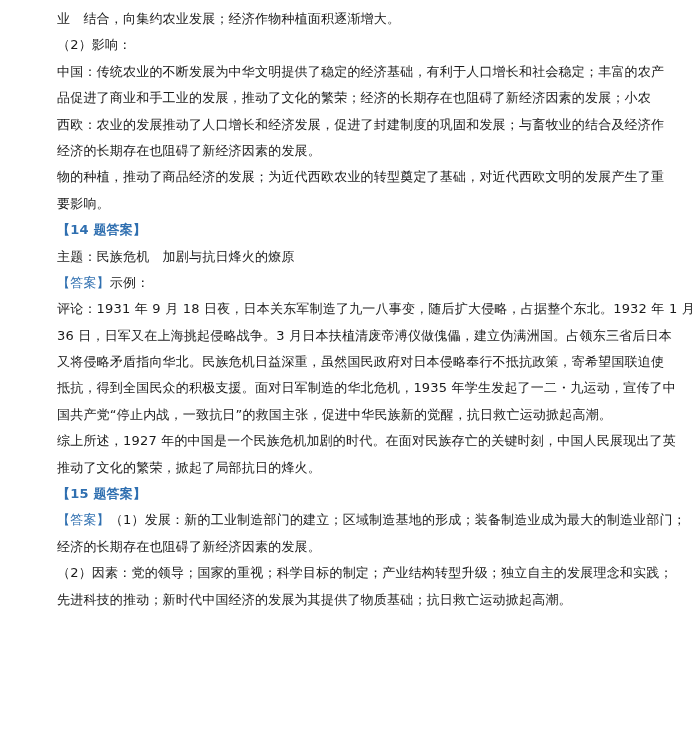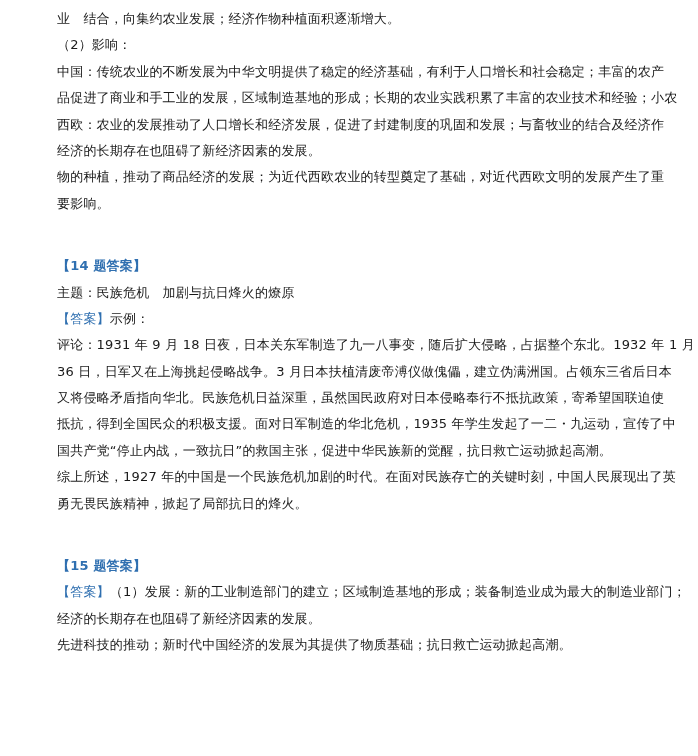--- a/index.html
+++ b/index.html
@@ -1,41 +1,42 @@
 <!DOCTYPE html>
 <html><head>
 <meta charset="utf-8">
 <style>
   html, body { margin: 0; padding: 0; background: #ffffff; }
   body { width: 698px; height: 756px; overflow: hidden; position: relative;
          font-family: "DejaVu Sans", "Liberation Sans", sans-serif; color: #1a1a1a; }
   .page { position: absolute; left: 57px; top: 6px; width: 630px; }
   .line { height: 26.4px; line-height: 26.4px; font-size: 13px; white-space: nowrap; letter-spacing: 0.2px; }
   .blue { color: #2f6fb0; }
-  .bold { font-weight: bold; margin-top: 36px; }
+  .bold { font-weight: bold; }
 </style>
 </head>
 <body>
 
 <div class="page">
   <div class="line">业　结合，向集约农业发展；经济作物种植面积逐渐增大。</div>
   <div class="line">（2）影响：</div>
   <div class="line">中国：传统农业的不断发展为中华文明提供了稳定的经济基础，有利于人口增长和社会稳定；丰富的农产</div>
-  <div class="line">品促进了商业和手工业的发展，区域制造基地的形成；长期的农业实践积累了丰富的农业技术和经验；小农</div>
+  <div class="line">品促进了商业和手工业的发展，推动了文化的繁荣；经济的长期存在也阻碍了新经济因素的发展；小农</div>
   <div class="line">西欧：农业的发展推动了人口增长和经济发展，促进了封建制度的巩固和发展；与畜牧业的结合及经济作</div>
   <div class="line">经济的长期存在也阻碍了新经济因素的发展。</div>
   <div class="line">物的种植，推动了商品经济的发展；为近代西欧农业的转型奠定了基础，对近代西欧文明的发展产生了重</div>
   <div class="line">要影响。</div>
   <div class="line blue bold">【14 题答案】</div>
   <div class="line">主题：民族危机　加剧与抗日烽火的燎原</div>
   <div class="line"><span class="blue">【答案】</span><span>示例：</span></div>
   <div class="line">评论：1931 年 9 月 18 日夜，日本关东军制造了九一八事变，随后扩大侵略，占据整个东北。1932 年 1 月</div>
   <div class="line">36 日，日军又在上海挑起侵略战争。3 月日本扶植清废帝溥仪做傀儡，建立伪满洲国。占领东三省后日本</div>
   <div class="line">又将侵略矛盾指向华北。民族危机日益深重，虽然国民政府对日本侵略奉行不抵抗政策，寄希望国联迫使</div>
   <div class="line">抵抗，得到全国民众的积极支援。面对日军制造的华北危机，1935 年学生发起了一二・九运动，宣传了中</div>
   <div class="line">国共产党“停止内战，一致抗日”的救国主张，促进中华民族新的觉醒，抗日救亡运动掀起高潮。</div>
   <div class="line">综上所述，1927 年的中国是一个民族危机加剧的时代。在面对民族存亡的关键时刻，中国人民展现出了英</div>
-  <div class="line">勇无畏民族精神，掀起了局部抗日的烽火。</div>
+  <div class="line">推动了文化的繁荣，掀起了局部抗日的烽火。</div>
   <div class="line blue bold">【15 题答案】</div>
   <div class="line"><span class="blue">【答案】</span><span>（1）发展：新的工业制造部门的建立；区域制造基地的形成；装备制造业成为最大的制造业部门；</span></div>
   <div class="line">经济的长期存在也阻碍了新经济因素的发展。</div>
+  <div class="line">（2）因素：党的领导；国家的重视；科学目标的制定；产业结构转型升级；独立自主的发展理念和实践；</div>
   <div class="line">先进科技的推动；新时代中国经济的发展为其提供了物质基础；抗日救亡运动掀起高潮。</div>
 </div>
 
 </body></html>

